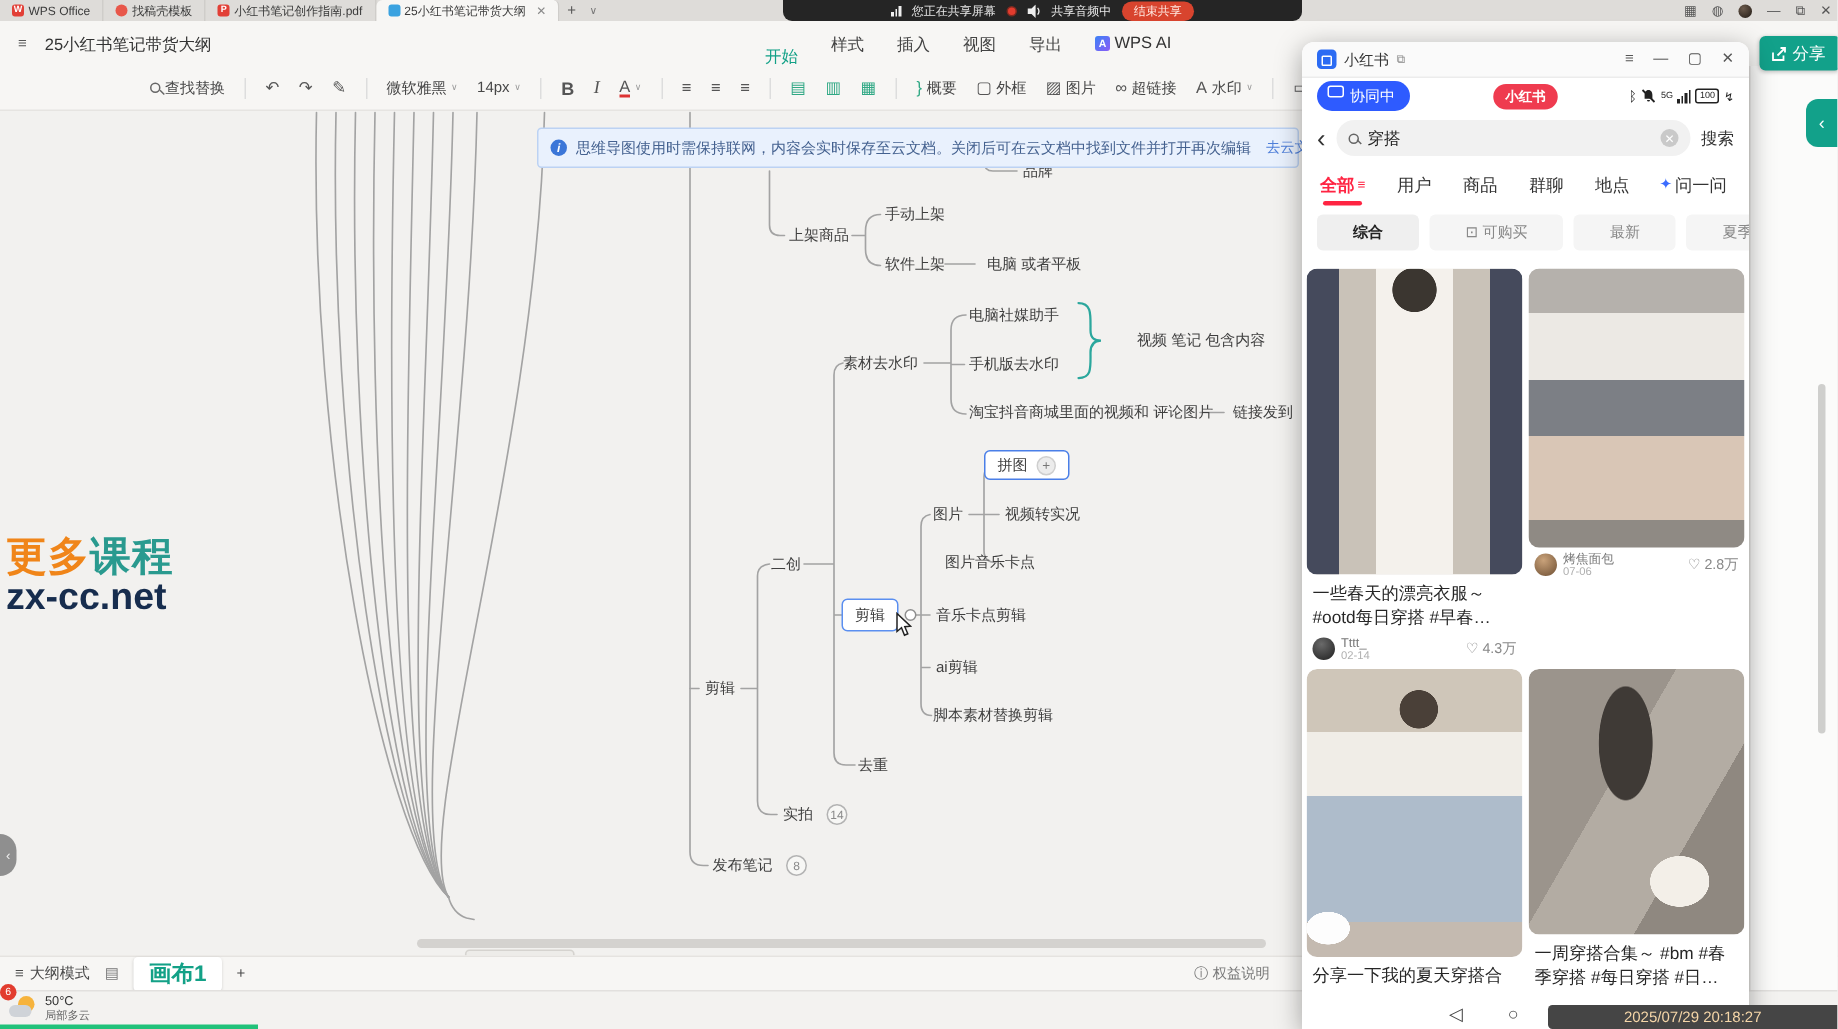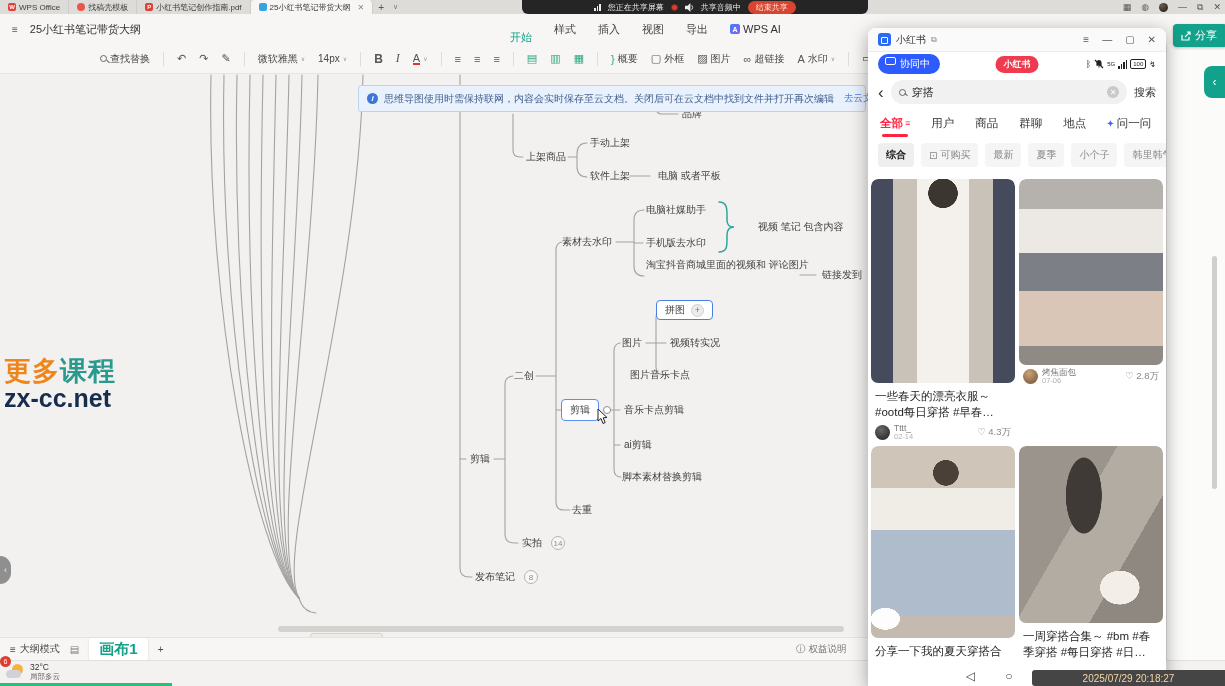--- a/index.html
+++ b/index.html
@@ -126,21 +126,21 @@
   #psearch .clr { width:12px; height:12px; border-radius:50%; background:#c9c9c9; color:#fff; font-size:8px; display:flex; align-items:center; justify-content:center; }
   #psearchbtn { font-size:11px; color:#333; }
   #ptabs { height:30px; display:flex; align-items:center; padding:0 12px; gap:0; }
   .ptab { font-size:11.5px; color:#333; position:relative; margin-right:21px; white-space:nowrap; display:flex; align-items:center; gap:2px; }
   .ptab.active { color:#ff2442; font-weight:bold; }
   .ptab.active::after { content:""; position:absolute; left:2px; right:2px; bottom:-6px; height:2.5px; background:#ff2442; border-radius:2px; }
   .ptab .filt { color:#ff2442; font-size:9px; }
   .ptab .aiic { color:#3b6cff; font-size:10px; }
   .ptabdiv { width:1px; height:12px; background:#e2e2e2; margin:0 10px 0 -11px; }
   #pchips { height:34px; display:flex; align-items:center; padding:0 10px; gap:7px; }
-  .chip { background:#f5f5f5; color:#888; font-size:10px; border-radius:4px; padding:5px 8px; white-space:nowrap; display:flex; gap:3px; align-items:center; }
+  .chip { background:#f5f5f5; color:#888; font-size:10px; border-radius:4px; padding:5px 24px; white-space:nowrap; display:flex; gap:3px; align-items:center; }
   .chip.active { color:#222; font-weight:bold; background:#efefef; }
   #pfeed { position:absolute; left:0; top:144px; width:298px; height:514px; background:#fff; }
   .fcard { position:absolute; width:144px; background:#fff; border-radius:7px; overflow:hidden; }
   .fimg { width:144px; border-radius:7px; }
   .fcap { font-size:11.5px; color:#262626; line-height:16px; padding:5px 4px 2px 4px; max-height:38px; overflow:hidden; }
   .fuser { display:flex; align-items:center; gap:4px; padding:3px 4px 5px 4px; }
   .fava { width:15px; height:15px; border-radius:50%; flex:0 0 auto; }
   .ava1 { background:radial-gradient(circle at 40% 30%,#6a6a6a,#1e1e1e); }
   .ava2 { background:radial-gradient(circle at 40% 30%,#c9a27a,#6e4f33); }
   .funame { display:flex; flex-direction:column; line-height:1.1; }
@@ -383,21 +383,21 @@
         </div>
         <div class="mm-node" style="left: 646px; top: 136px;">
           <span class="mm-label">电脑社媒助手</span>
         </div>
         <div class="mm-node" style="left: 646px; top: 169px;">
           <span class="mm-label">手机版去水印</span>
         </div>
         <div class="mm-node" style="left: 742px; top: 153px; margin-left: 16px;">
           <span class="mm-label">视频 笔记 包含内容</span>
         </div>
-        <div class="mm-node" style="left: 646px; top: 191px;">
+        <div class="mm-node" style="left: 646px; top: 201px;">
           <span class="mm-label">淘宝抖音商城里面的视频和 评论图片</span>
         </div>
         <div class="mm-node" style="left: 822px; top: 201px;">
           <span class="mm-label">链接发到</span>
         </div>
         <div class="mm-node" style="left: 514px; top: 302px;">
           <span class="mm-label">二创</span>
         </div>
         <div class="mm-node mm-box-sel" style="left: 570px; top: 336px;">
           <span class="mm-label">剪辑</span>
@@ -474,21 +474,21 @@
       </span>
   </div>
 
   <div id="taskbar">
     <div id="weather">
       <div id="wicon">
           <div class="sun"></div>
           <div class="cloud"></div>
         </div>
       <div class="wtxt">
-        <span class="temp">32°C</span>
+        <span class="temp">50°C</span>
         <span class="desc">局部多云</span>
       </div>
     </div>
 
   </div>
   <div id="wbadge">6</div>
   <div id="greenbar"></div>
   <div id="lefthandle">‹</div>
 
   <div id="phone">

